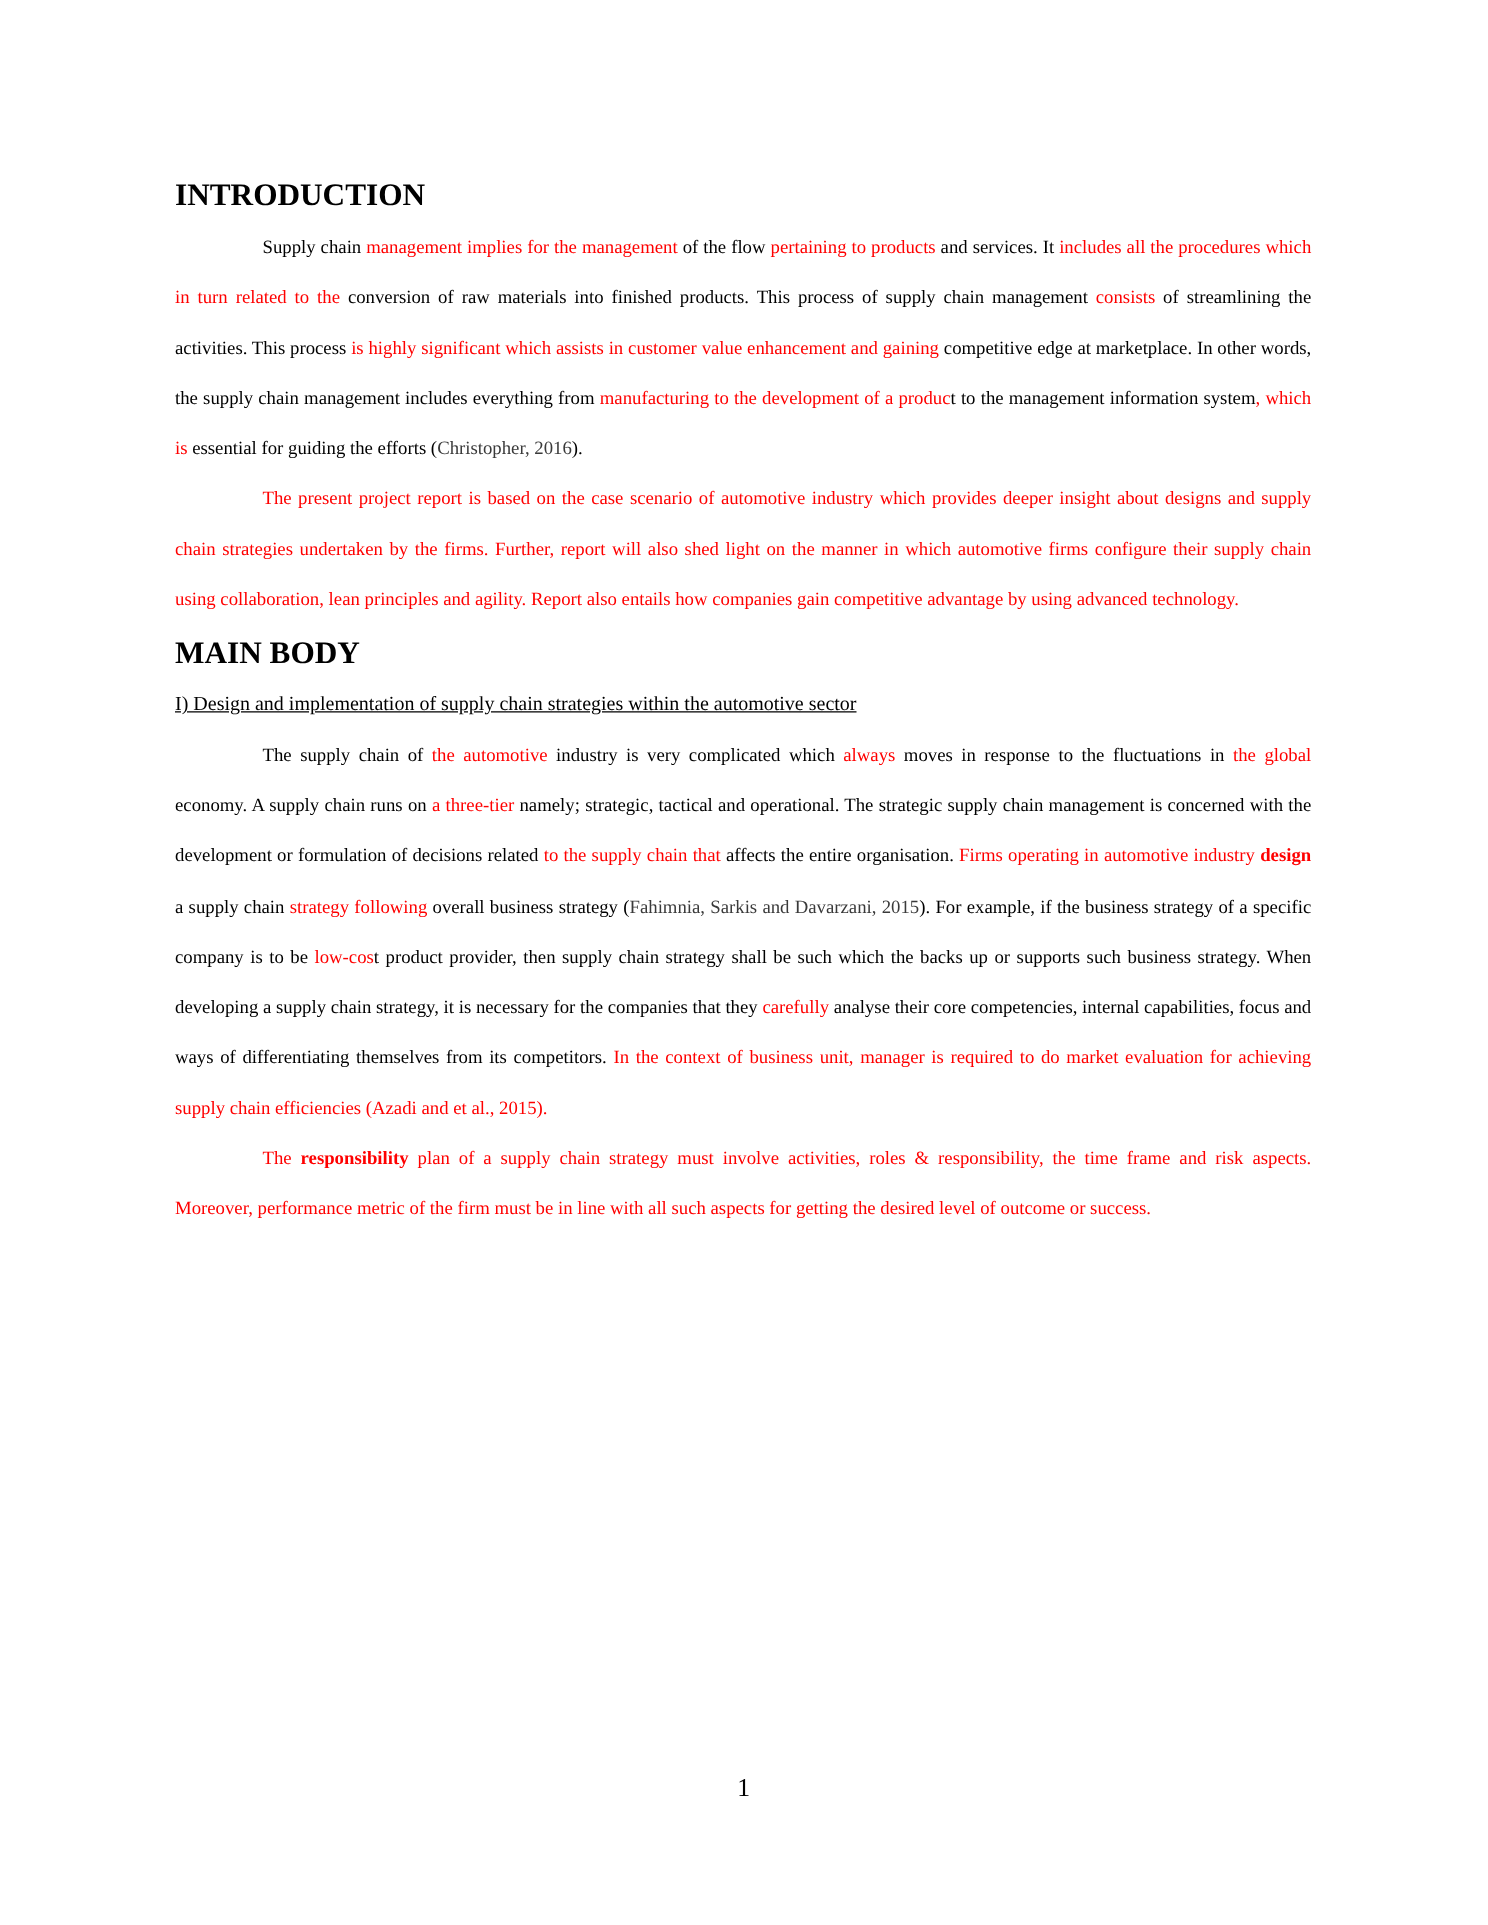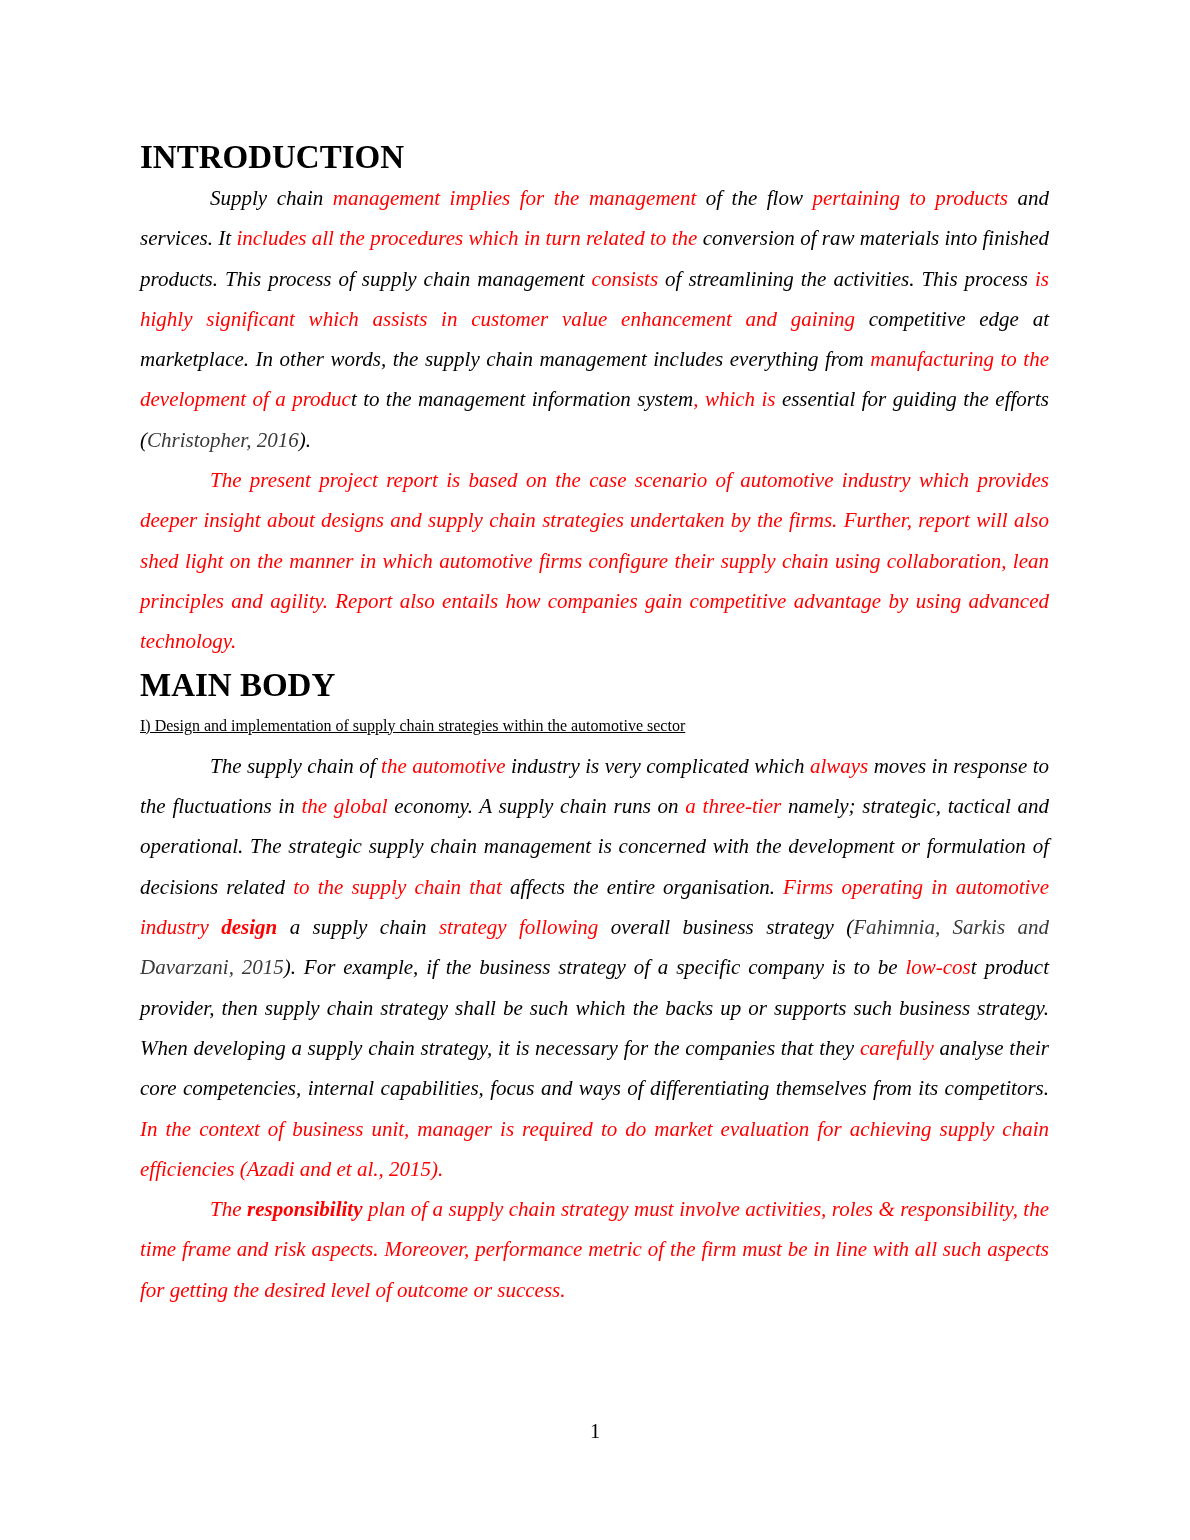--- a/index.html
+++ b/index.html
@@ -16,39 +16,38 @@
     }
     .page {
       position: absolute;
       left: 140px;
       top: 138px;
       width: 909px;
     }
     .heading {
       font-family: "Liberation Serif", serif;
       font-weight: bold;
-      font-size: 33px;
+      font-size: 25px;
       line-height: 38px;
       margin: 0 0 2px 0;
       color: #000;
     }
     .subheading {
       font-size: 16px;
       line-height: 40.3px;
       text-decoration: underline;
       margin: 0;
       color: #000;
     }
     p.para {
       margin: 0;
-      font-size: 21px;
+      font-size: 15px;
       line-height: 40.3px;
       text-align: justify;
       text-indent: 70px;
-      font-style: italic;
     }
     .r { color: #ff0000; }
     .g { color: #3a3a3a; }
     .k { color: #000000; }
     .b { font-weight: bold; }
     .page-number {
       position: absolute;
       left: 0;
       width: 1190px;
       top: 1416px;

